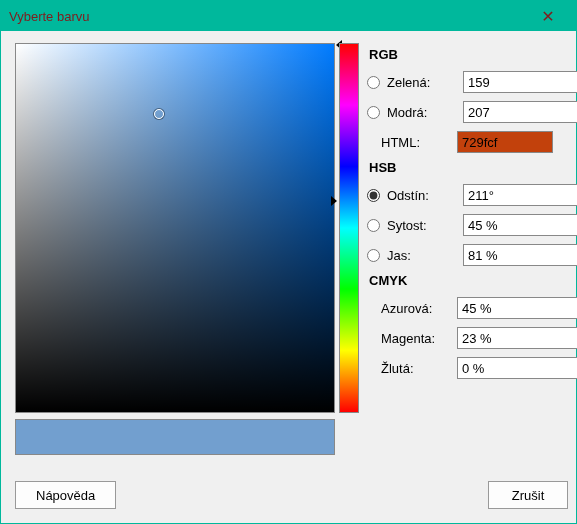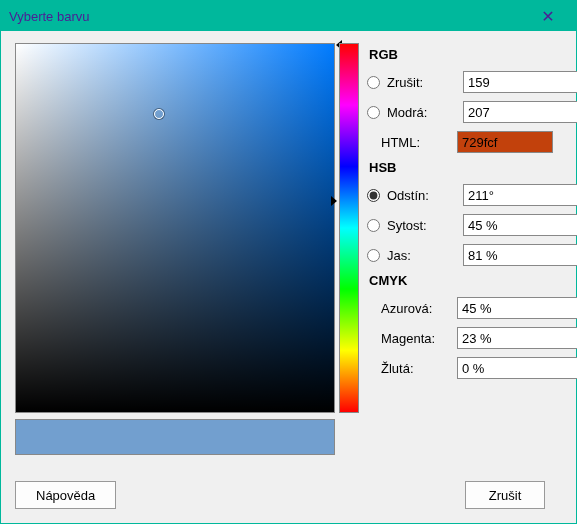--- a/index.html
+++ b/index.html
@@ -1,18 +1,18 @@
 <!DOCTYPE html>
 <html><head>
 <meta charset="utf-8">
 <style>
 * { box-sizing: border-box; margin: 0; padding: 0; font-family: "Segoe UI", Tahoma, sans-serif; font-size: 13px; }
 body { background: #fff; }
 .window { width: 577px; height: 524px; border: 1px solid #00b89c; background: #f0f0f0; display: flex; flex-direction: column; }
-.titlebar { height: 30px; background: #00b89c; display: flex; align-items: center; padding: 0 8px; color: #4c1d95; }
+.titlebar { height: 30px; background: #00b89c; display: flex; align-items: center; padding: 0 8px; color: #7f1d1d; }
 .titlebar .title { flex: 1; font-size: 13px; }
 .titlebar .close { width: 40px; text-align: center; font-size: 16px; cursor: default; }
 .content { flex: 1; display: flex; padding: 12px 14px 8px 14px; gap: 0; justify-content: flex-end; }
 .left { display: flex; flex-direction: column; }
 .sv-field { position: relative; width: 320px; height: 370px; border: 1px solid #888;
   background:
     linear-gradient(to top, #000, transparent),
     linear-gradient(to right, #fff, hsl(211,100%,50%));
 }
 .sv-cursor { position: absolute; width: 10px; height: 10px; border: 1px solid #fff; border-radius: 50%; transform: translate(-50%,-50%); box-shadow: 0 0 0 1px rgba(0,0,0,.4); }
@@ -25,21 +25,21 @@
 .hue-marker { position: absolute; left: -4px; width:0;height:0;border-top:5px solid transparent;border-bottom:5px solid transparent;border-left:6px solid #000; }
 .right { flex: 1; padding-left: 6px; }
 .group-title { font-weight: 700; margin: 4px 0 6px 4px; }
 .row { display: flex; align-items: center; height: 28px; gap: 6px; margin-bottom: 2px; }
 .radio-cell { width: 16px; display:flex; justify-content:center; }
 .label-cell { width: 70px; }
 .indent .label-cell { margin-left: 16px; width:70px; }
 .spin { display: flex; width: 96px; }
 .spin input { flex:1; height: 22px; border: 1px solid #888; padding: 1px 4px; background:#fff; }
 .htmlbox { width: 96px; height:22px; border:1px solid #888; padding:1px 4px; background:#c2410c; }
-.footer { display:flex; align-items:center; padding: 8px 31px 14px 14px; gap:0; }
+.footer { display:flex; align-items:center; padding: 8px 8px 14px 14px; gap:0; }
 .footer .spacer { flex:1; }
 .btn { height: 28px; padding: 0 20px; border:1px solid #999; background:#fdfdfd; cursor:default; min-width:80px; }
 .btn.primary { border:2px solid #2a78d0; }
 input[type=radio]{ accent-color:#333; width:13px; height:13px; }
 </style>
 </head>
 <body>
 
 <div class="window">
   <div class="titlebar">
@@ -60,21 +60,21 @@
       <div class="hue-marker" id="hueMarker" style="top: 153.18px;"></div>
       <div class="hue-strip"></div>
     </div>
 
     <div class="right">
       <div class="group-title">RGB</div>
       <div class="row">
         <span class="radio-cell">
             <input type="radio" name="ch" style="">
           </span>
-        <span class="label-cell">Zrušit:</span>
+        <span class="label-cell">Zelená:</span>
         <span class="spin">
             <input value="159" style="">
           </span>
       </div>
       <div class="row">
         <span class="radio-cell">
             <input type="radio" name="ch" style="">
           </span>
         <span class="label-cell">Modrá:</span>
         <span class="spin">

